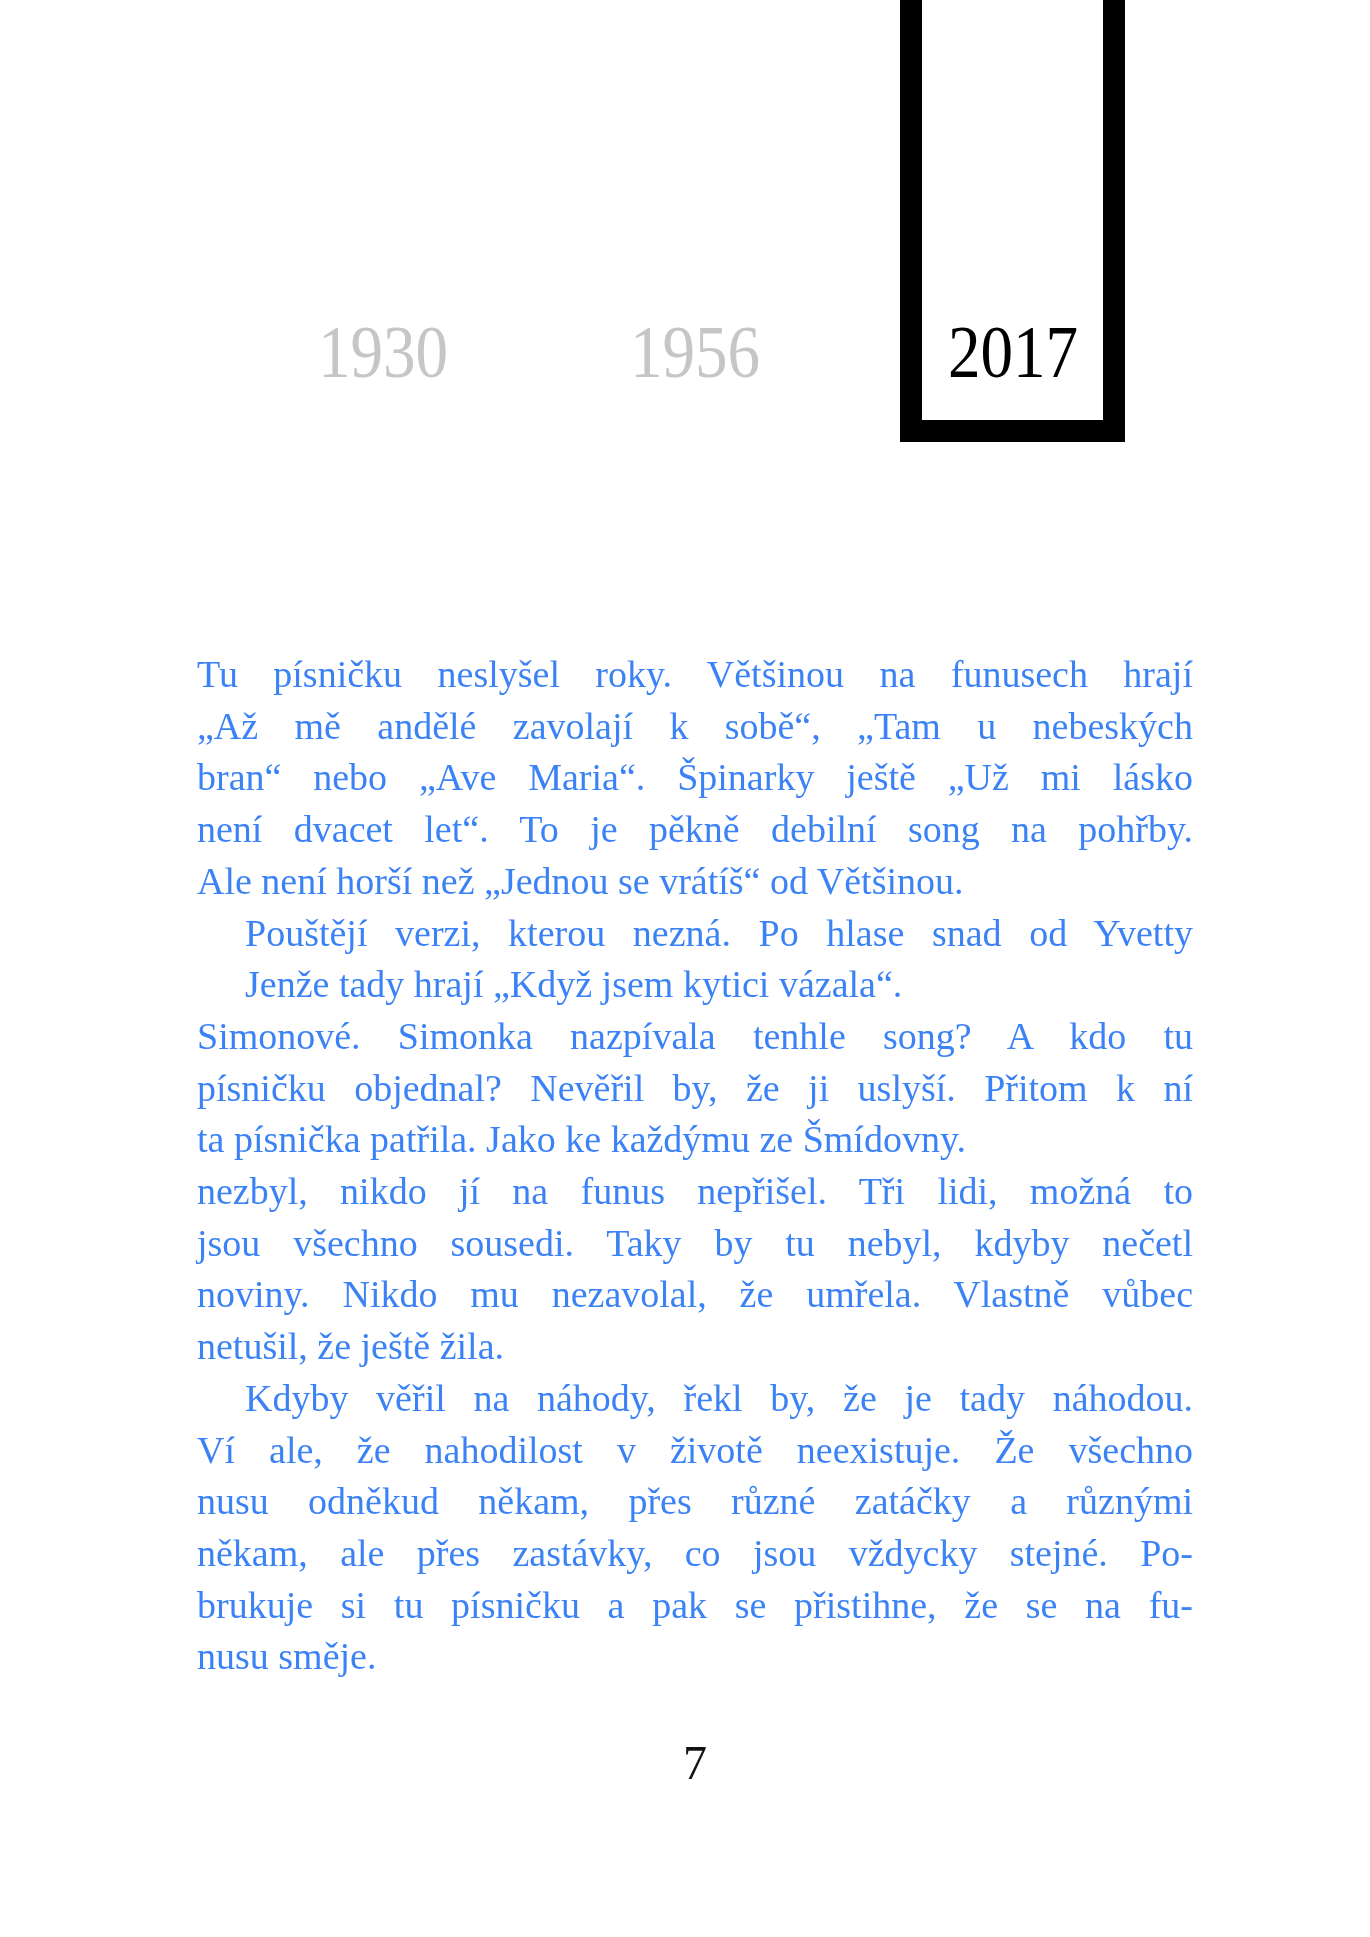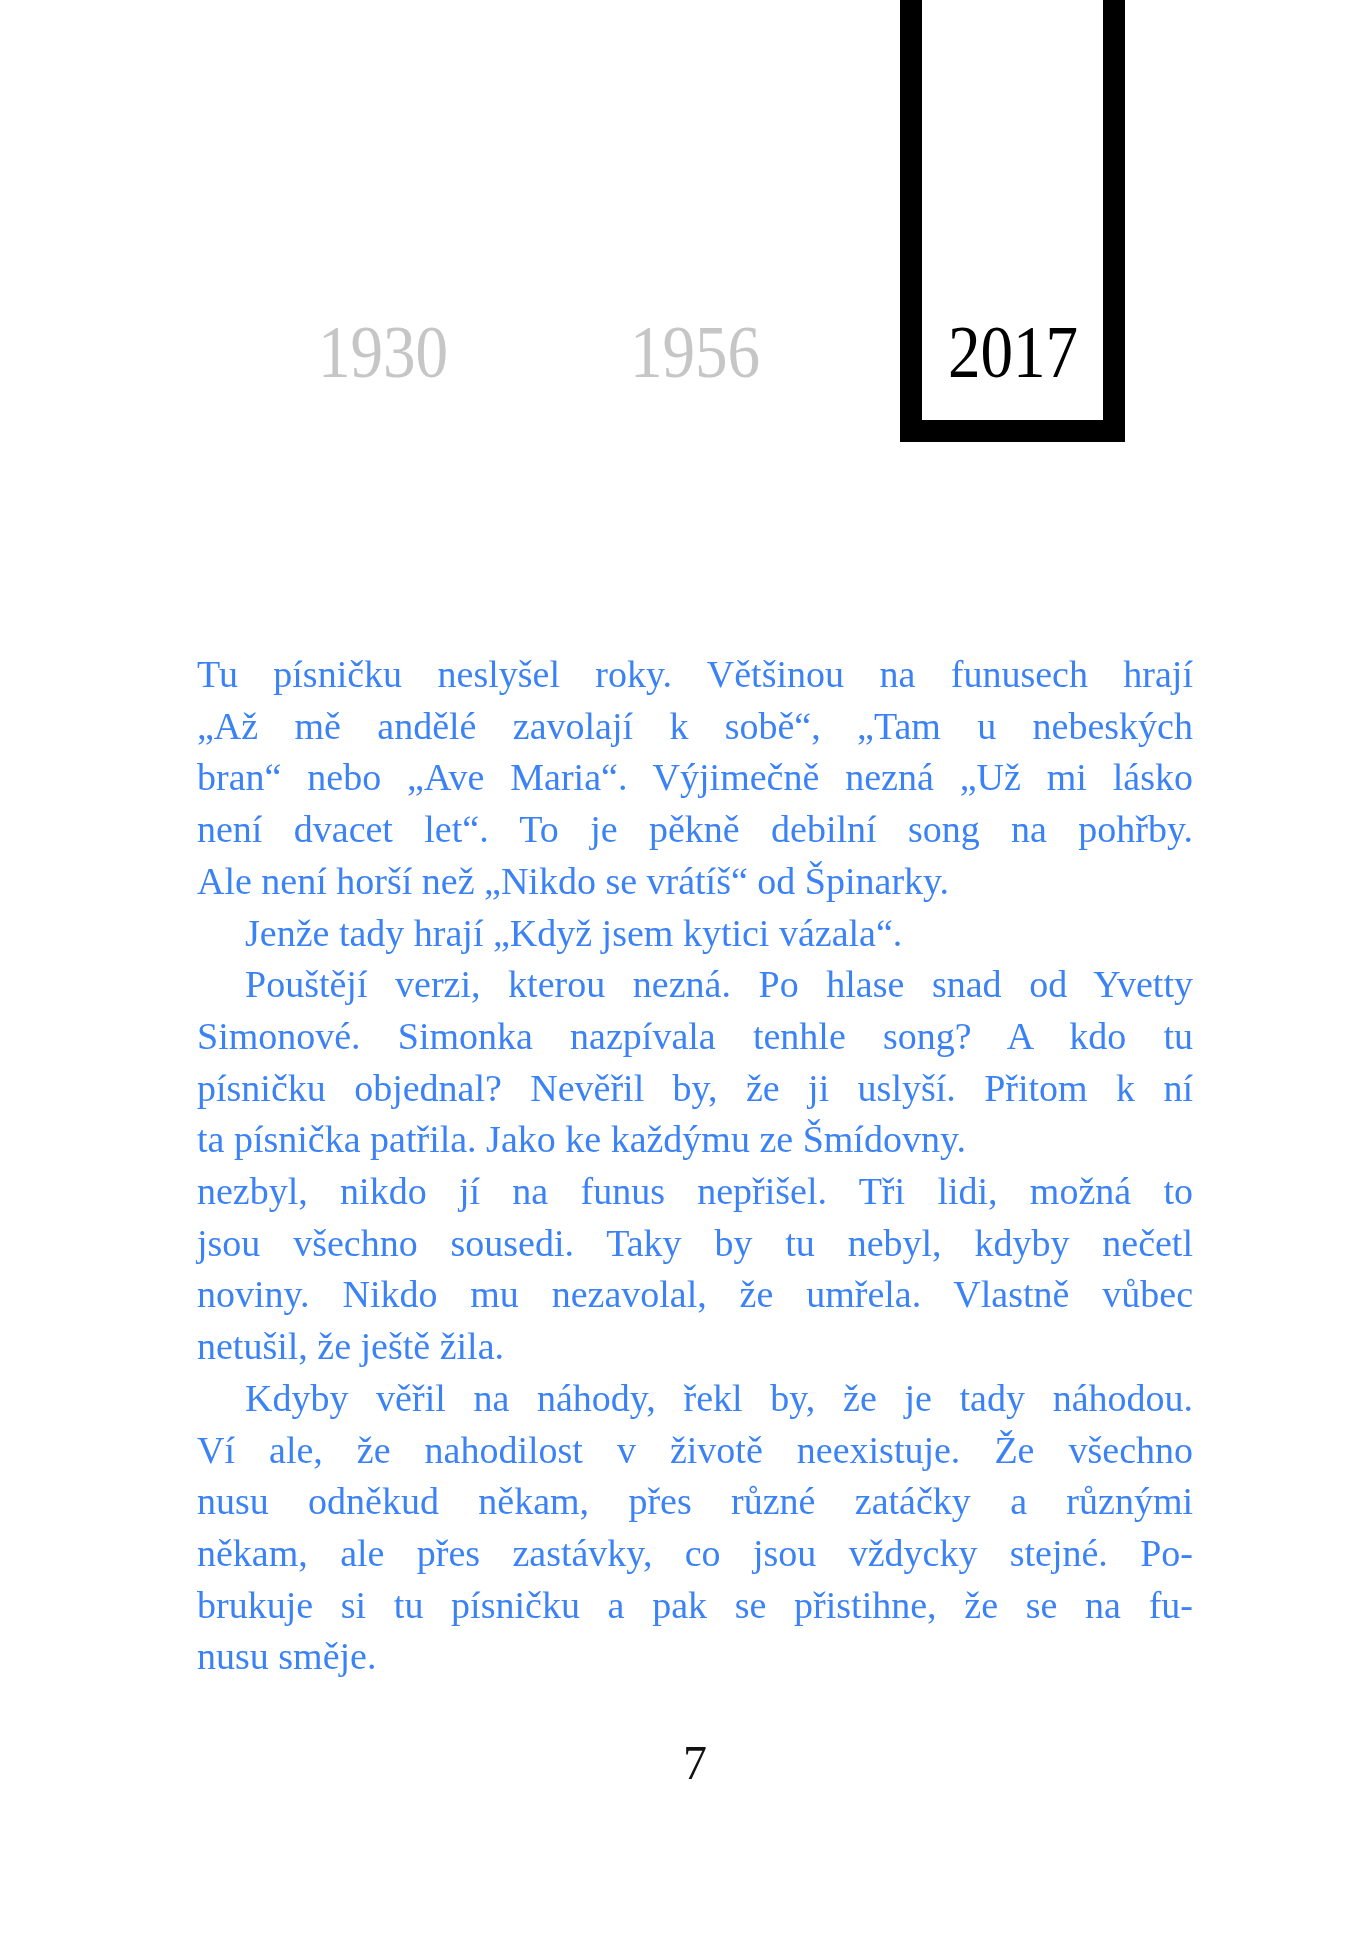--- a/index.html
+++ b/index.html
@@ -88,25 +88,25 @@
   <div>
     <div class="year-box"></div>
     <div class="year year-past y1930">1930</div>
     <div class="year year-past y1956">1956</div>
     <div class="year year-current y2017">2017</div>
   </div>
 
   <main class="text-block">
     <div class="line">Tu písničku neslyšel roky. Většinou na funusech hrají</div>
     <div class="line">„Až mě andělé zavolají k sobě“, „Tam u nebeských</div>
-    <div class="line">bran“ nebo „Ave Maria“. Výjimečně nezná „Už mi lásko</div>
+    <div class="line">bran“ nebo „Ave Maria“. Špinarky ještě „Už mi lásko</div>
     <div class="line">není dvacet let“. To je pěkně debilní song na pohřby.</div>
-    <div class="line end">Ale není horší než „Nikdo se vrátíš“ od Špinarky.</div>
+    <div class="line end">Ale není horší než „Jednou se vrátíš“ od Většinou.</div>
+    <div class="line indent">Pouštějí verzi, kterou nezná. Po hlase snad od Yvetty</div>
     <div class="line end indent">Jenže tady hrají „Když jsem kytici vázala“.</div>
-    <div class="line indent">Pouštějí verzi, kterou nezná. Po hlase snad od Yvetty</div>
     <div class="line">Simonové. Simonka nazpívala tenhle song? A kdo tu</div>
     <div class="line">písničku objednal? Nevěřil by, že ji uslyší. Přitom k ní</div>
     <div class="line end">ta písnička patřila. Jako ke každýmu ze Šmídovny.</div>
     <div class="line">nezbyl, nikdo jí na funus nepřišel. Tři lidi, možná to</div>
     <div class="line">jsou všechno sousedi. Taky by tu nebyl, kdyby nečetl</div>
     <div class="line">noviny. Nikdo mu nezavolal, že umřela. Vlastně vůbec</div>
     <div class="line end">netušil, že ještě žila.</div>
     <div class="line indent">Kdyby věřil na náhody, řekl by, že je tady náhodou.</div>
     <div class="line">Ví ale, že nahodilost v životě neexistuje. Že všechno</div>
     <div class="line">nusu odněkud někam, přes různé zatáčky a různými</div>

